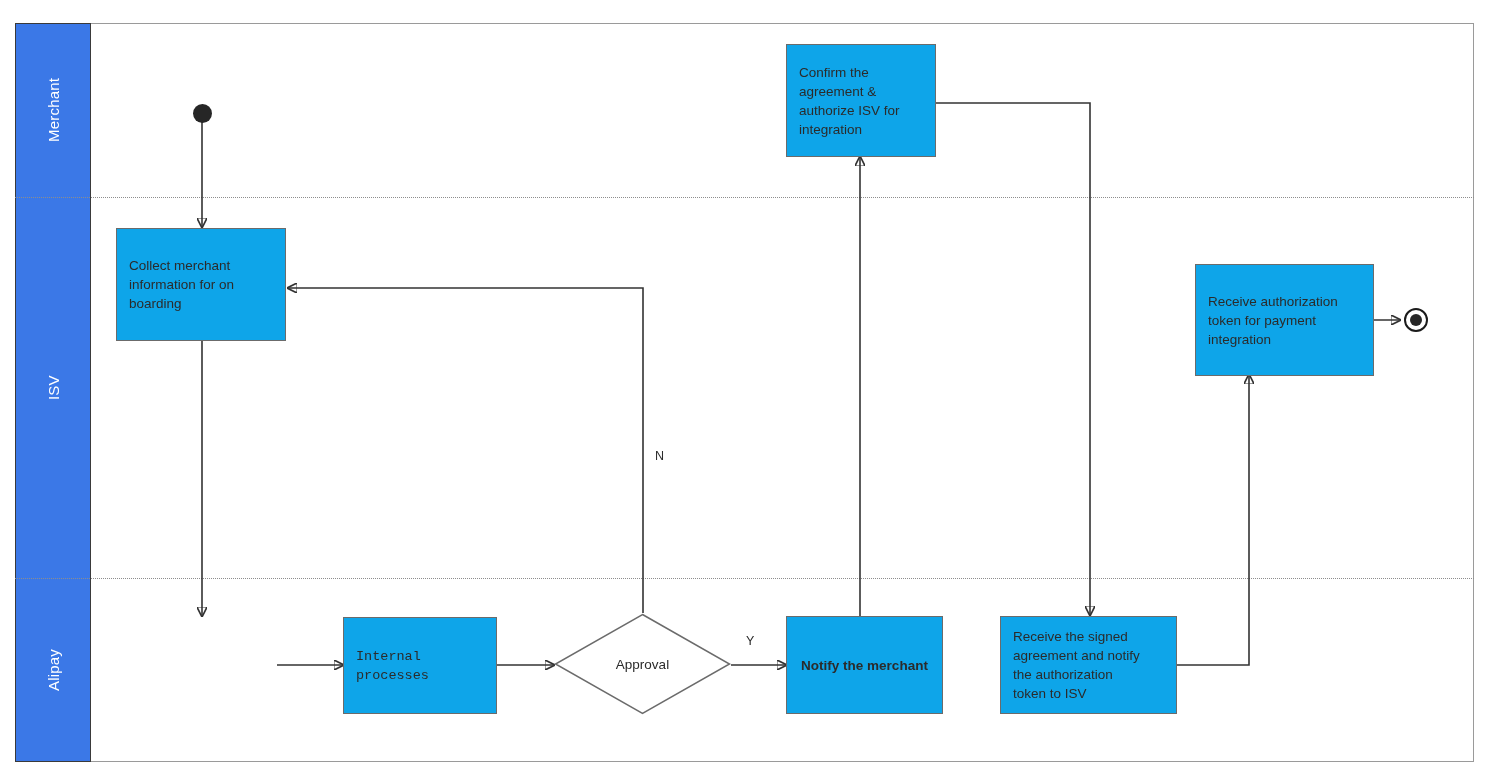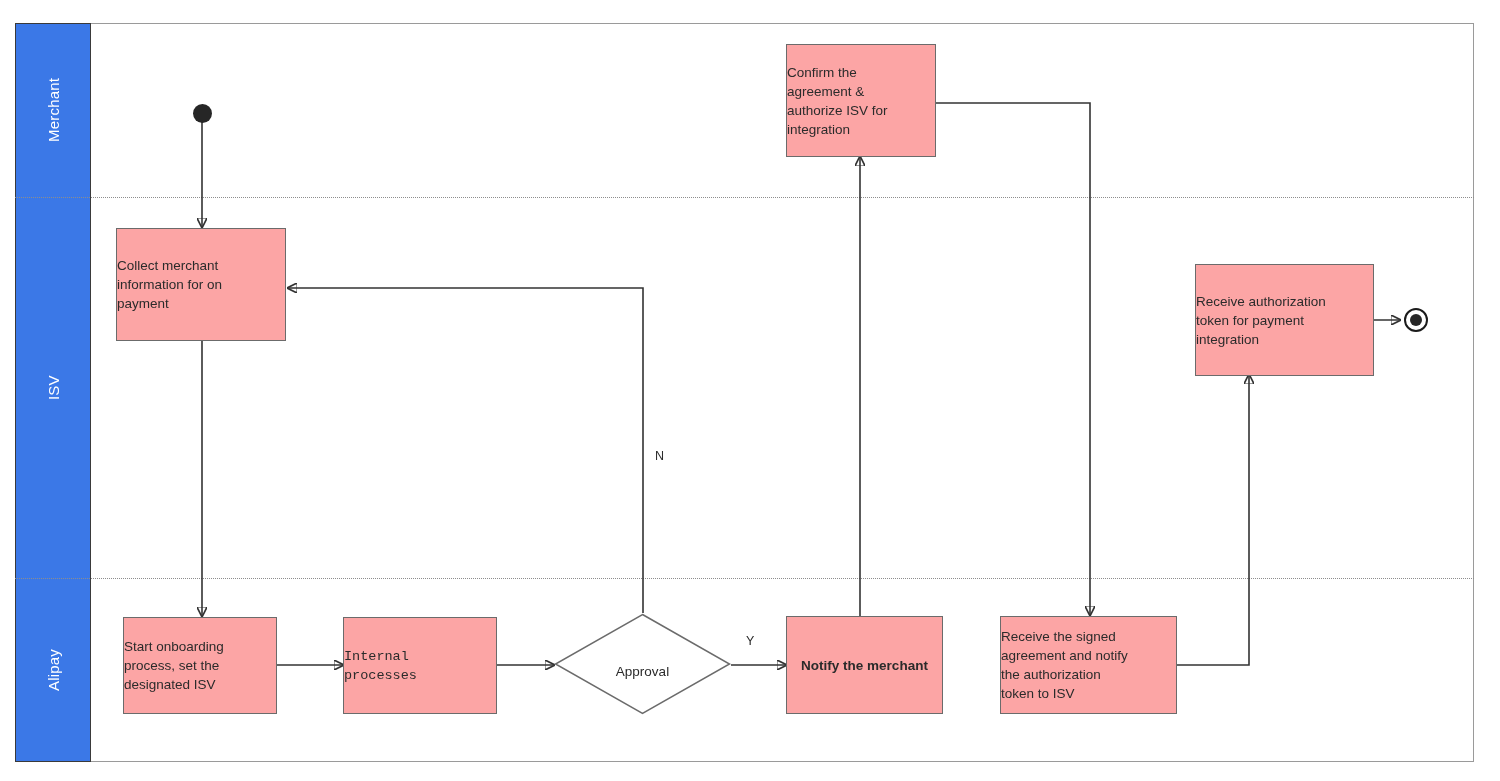--- a/index.html
+++ b/index.html
@@ -59,38 +59,38 @@
     width: 1459px;
     height: 0;
     border-top: 1.5px dotted #8d8d8d;
   }
 
   
   .node {
     position: absolute;
     box-sizing: border-box;
     border: 1.5px solid #6b6b6b;
-    background: #fca5a5;
+    background: #0ea5e9;
     color: #2b2b2b;
     font-size: 13.5px;
     line-height: 19px;
     display: flex;
     align-items: center;
-    padding: 0 0;
+    padding: 0 12px;
     white-space: pre-line;
   }
   .node.center-txt { justify-content: center; text-align: center; font-weight: bold; }
 
   .diamond-wrap {
     position: absolute;
   }
   .diamond-wrap svg { display: block; }
   .diamond-label {
     position: absolute;
-    left: 0; top: 7px;
+    left: 0; top: 0;
     width: 100%; height: 100%;
     display: flex;
     align-items: center;
     justify-content: center;
     font-size: 13.5px;
     color: #2b2b2b;
   }
 
   .start-node {
     position: absolute;
@@ -173,31 +173,28 @@
 
   <div class="start-node" style="left:193px;top:104px;width:19px;height:19px;"></div>
 
   <div class="node" style="left:786px;top:44px;width:150px;height:113px;">Confirm the
 agreement &amp;
 authorize ISV for
 integration</div>
 
   <div class="node" style="left:116px;top:228px;width:170px;height:113px;">Collect merchant
 information for on
-payment</div>
+boarding</div>
 
   <div class="node" style="left:1159px;top:264px;width:179px;height:112px;margin-left:36px;">Receive authorization
 token for payment
 integration</div>
 
   <div class="end-node" style="left:1404px;top:308px;width:24px;height:24px;"></div>
 
-  <div class="node" style="left:123px;top:617px;width:154px;height:97px;">Start onboarding
-process, set the
-designated ISV</div>
 
   <div class="node" style="left:343px;top:617px;width:154px;height:97px;font-family:Liberation Mono, monospace;">Internal
 processes</div>
 
   <div class="diamond-wrap" style="left:554px;top:613px;width:177px;height:102px;">
     <svg width="177" height="102" viewBox="0 0 177 102">
       <polygon points="88.5,1.5 175.5,51 88.5,100.5 1.5,51" fill="#ffffff" stroke="#6b6b6b" stroke-width="1.5"></polygon>
     </svg>
     <div class="diamond-label">Approval</div>
   </div>

